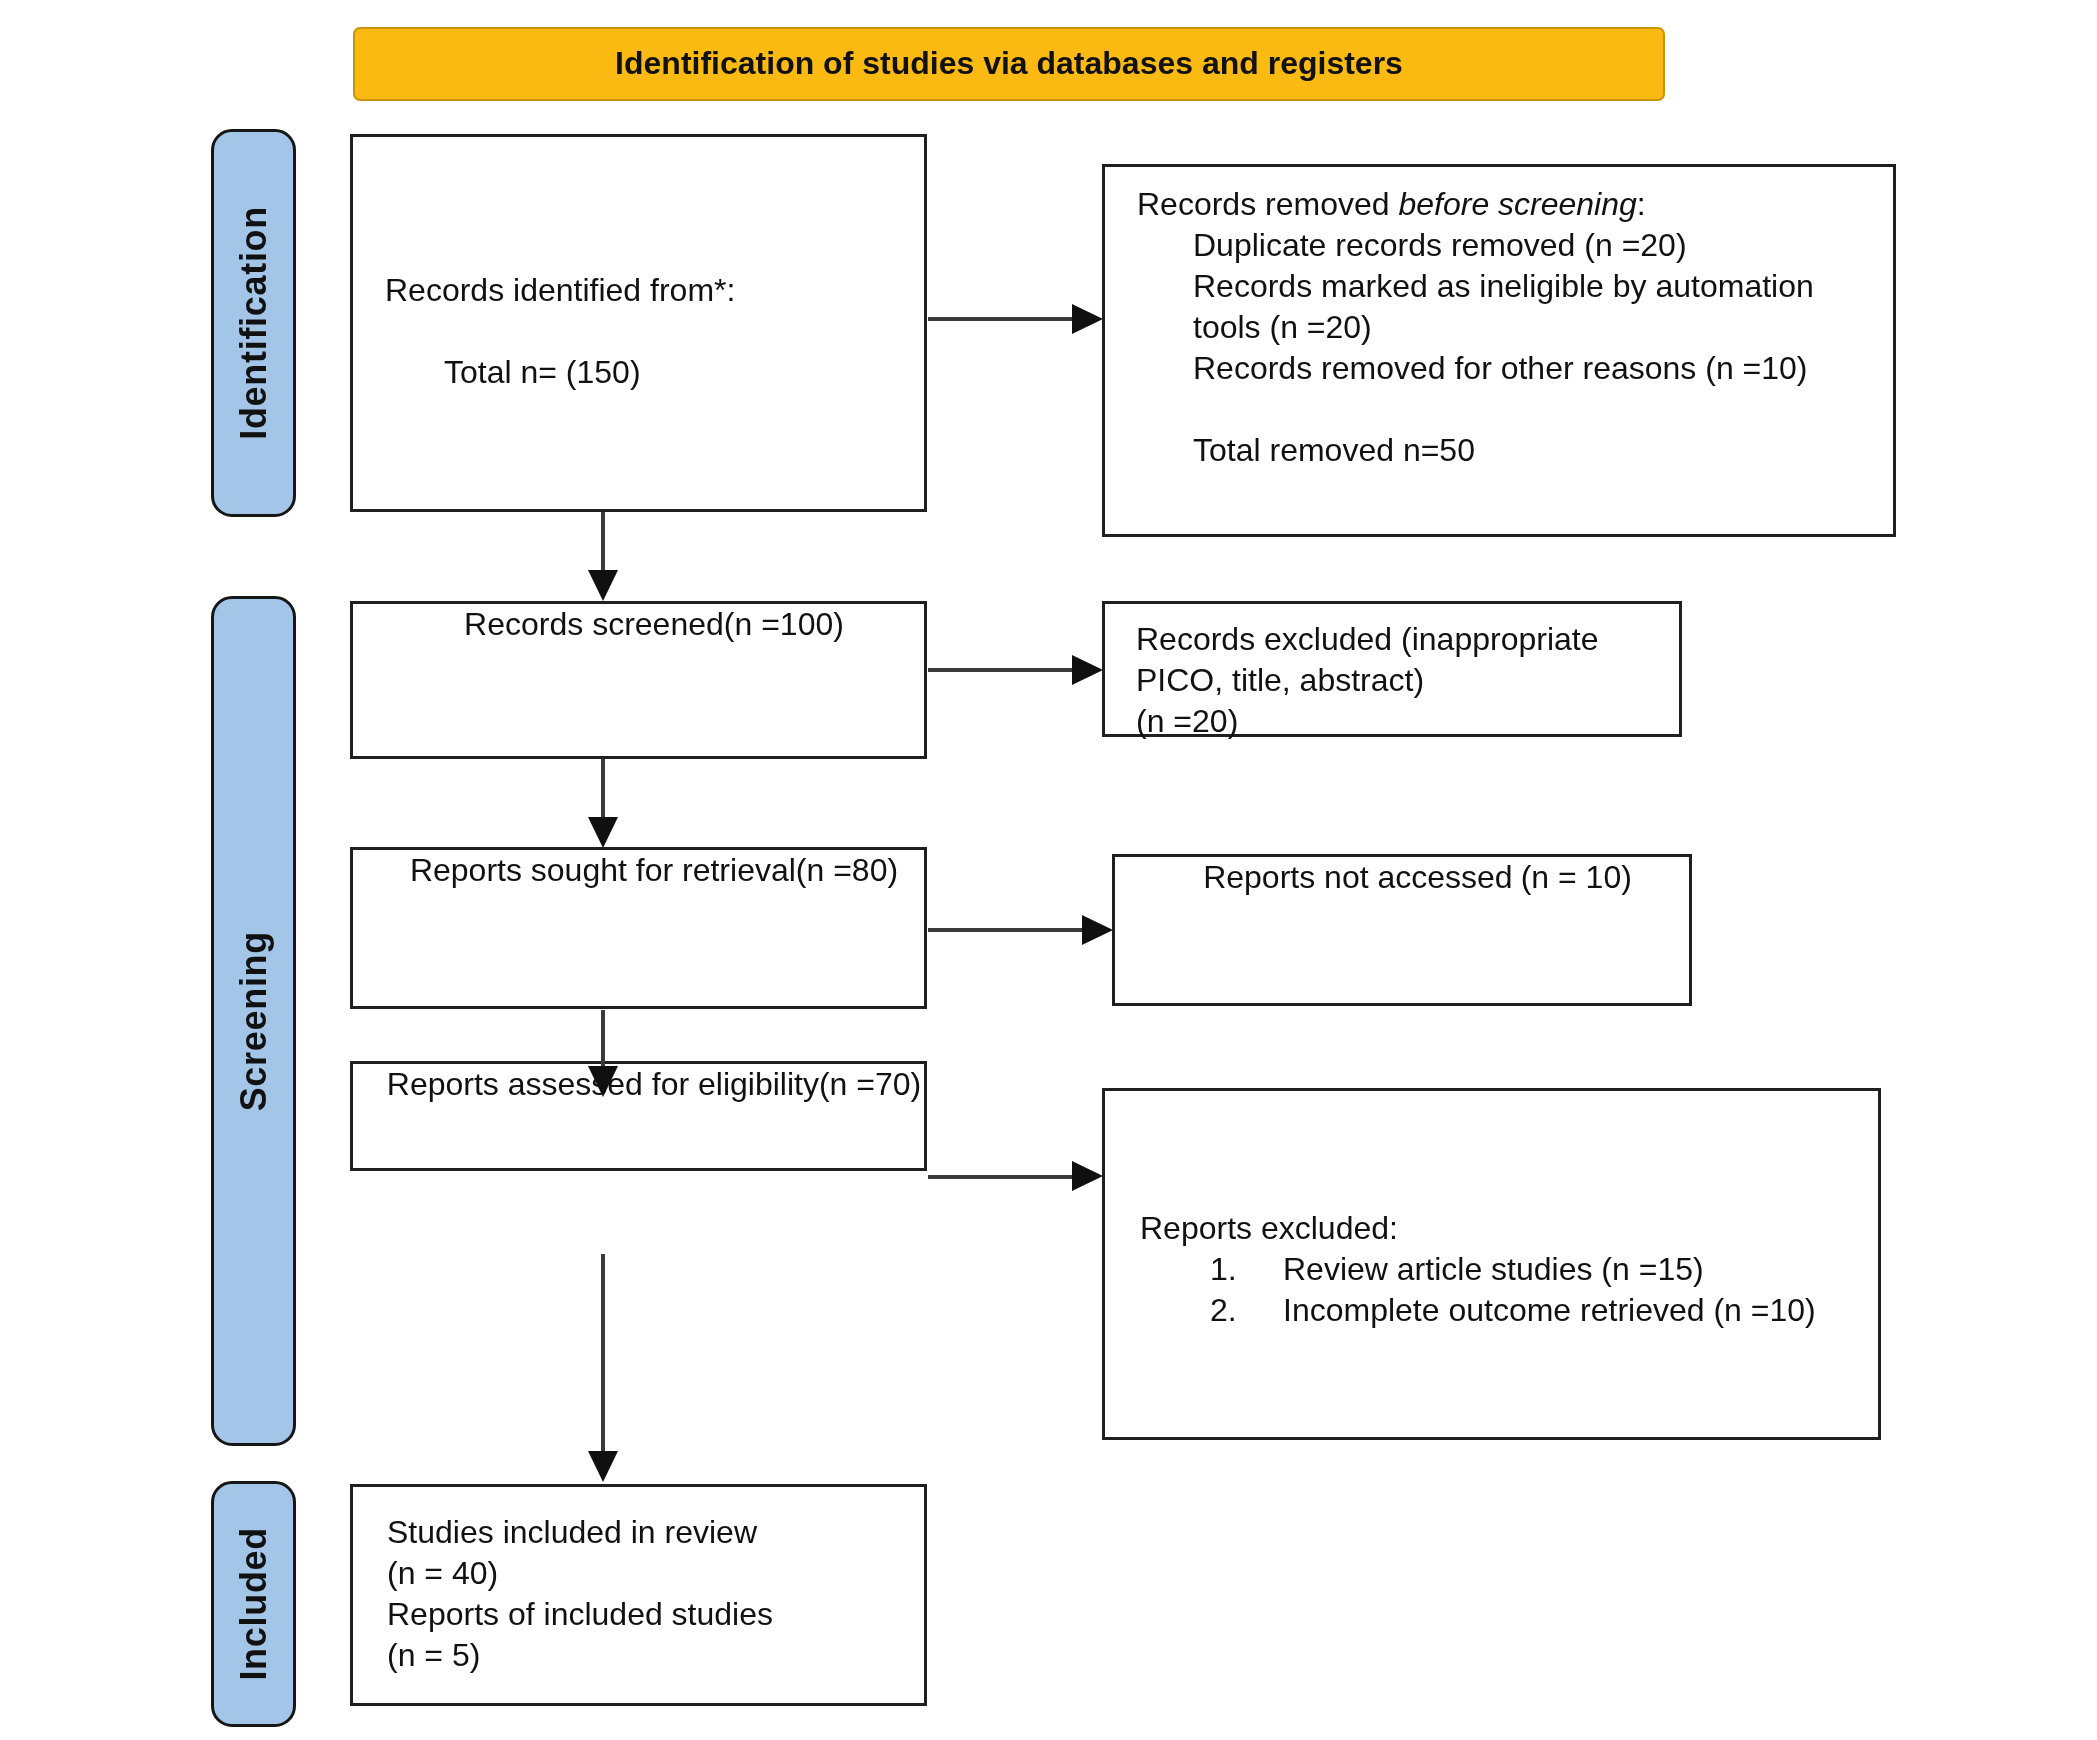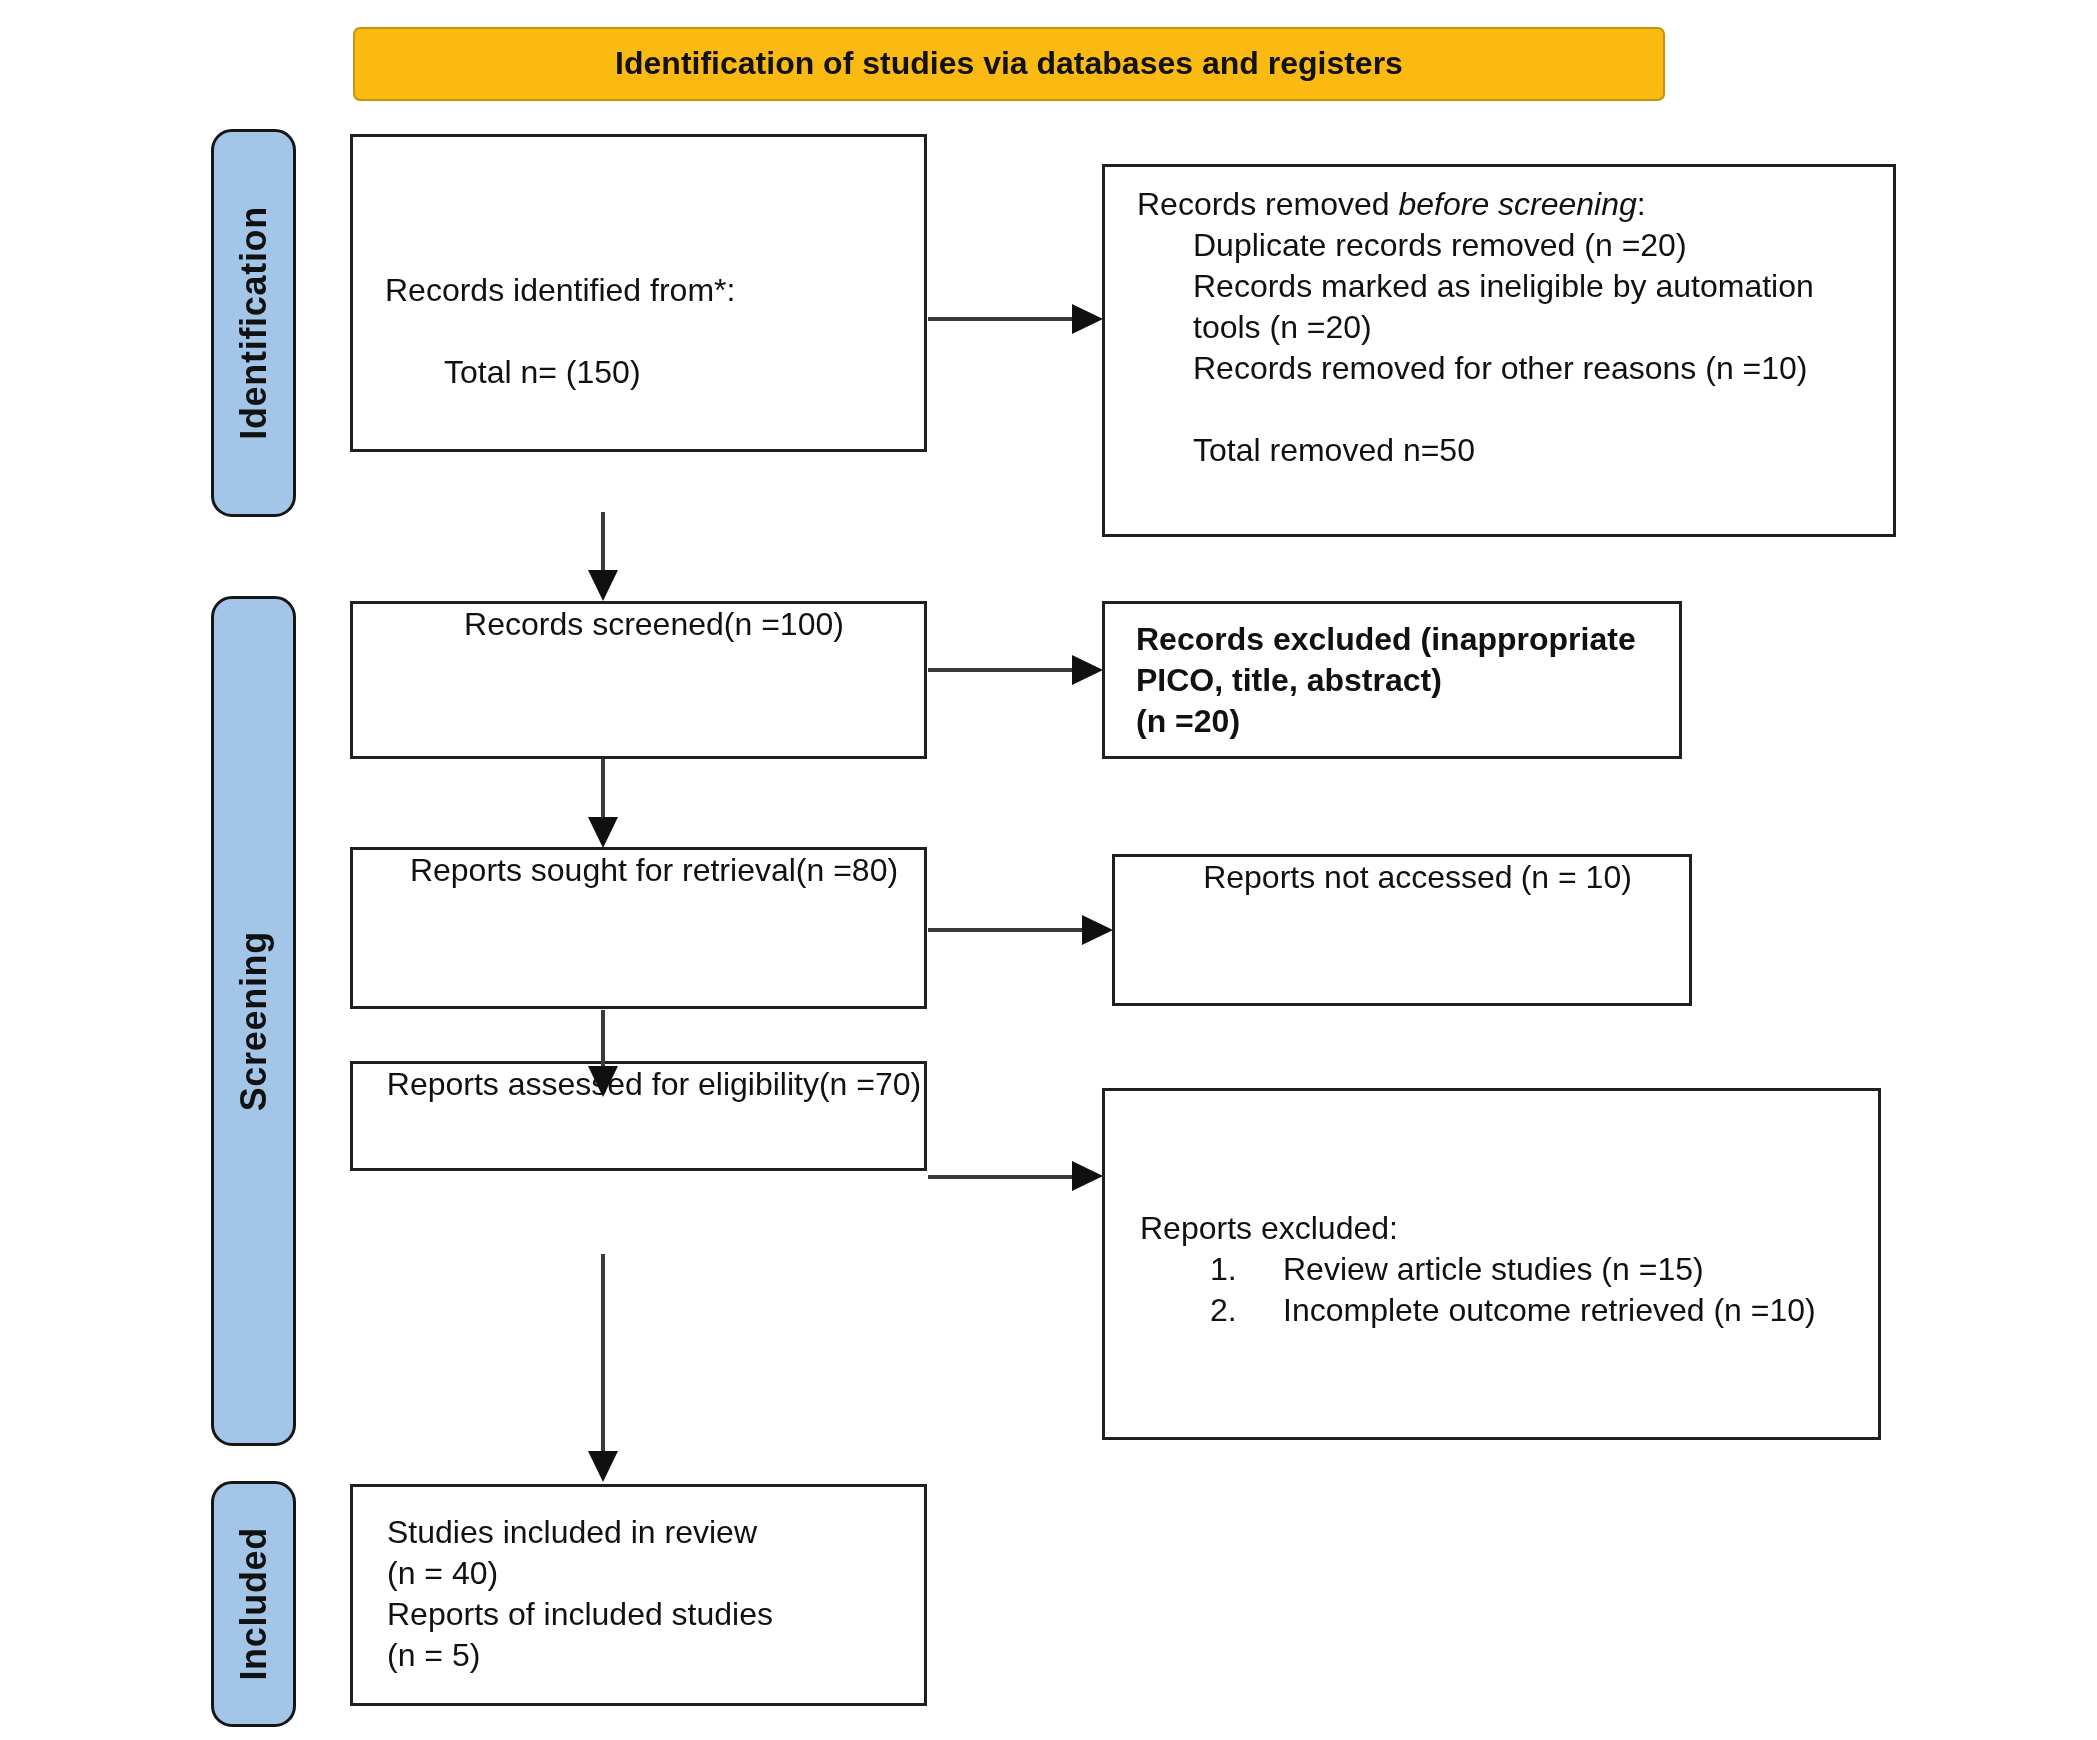--- a/index.html
+++ b/index.html
@@ -57,21 +57,21 @@
   <div class="stage" style="top:129px;height:388px;">
     <span class="vtext">Identification</span>
   </div>
   <div class="stage" style="top:596px;height:850px;">
     <span class="vtext">Screening</span>
   </div>
   <div class="stage" style="top:1481px;height:246px;">
     <span class="vtext">Included</span>
   </div>
 
-  <div class="box" style="left:350px;top:134px;width:577px;height:318px;padding:133px 14px 0 32px;">
+  <div class="box" style="left:350px;top:134px;width:577px;height:378px;padding:133px 14px 0 32px;">
     <div>Records identified from*:</div>
     <div style="margin-top:41px;margin-left:59px;">Total n= (150)</div>
   </div>
 
   <div class="box" style="left:1102px;top:164px;width:794px;height:373px;padding:17px 14px 12px 32px;">
     <div>
       <span>Records removed </span><span class="italic">before screening</span><span>:</span>
     </div>
     <div class="indent-items">
       <div>Duplicate records removed (n =20)</div>
@@ -79,21 +79,21 @@
       <div>Records removed for other reasons (n =10)</div>
     </div>
     <div class="total-line">Total removed n=50</div>
   </div>
 
   <div class="box vcenter" style="left:350px;top:601px;width:577px;height:158px;padding-left:31px;">
     <div>Records screened</div>
     <div>(n =100)</div>
   </div>
 
-  <div class="box" style="left:1102px;top:601px;width:580px;height:158px;padding:15.4px 11.2px 0 31px;font-weight:bold;">
+  <div class="box" style="left:1102px;top:601px;width:580px;height:136px;padding:15.4px 11.2px 0 31px;">
     <div>Records excluded (inappropriate</div>
     <div>PICO, title, abstract)</div>
     <div>(n =20)</div>
   </div>
 
   <div class="box vcenter" style="left:350px;top:847px;width:577px;height:162px;padding-left:31px;">
     <div>Reports sought for retrieval</div>
     <div>(n =80)</div>
   </div>
 

